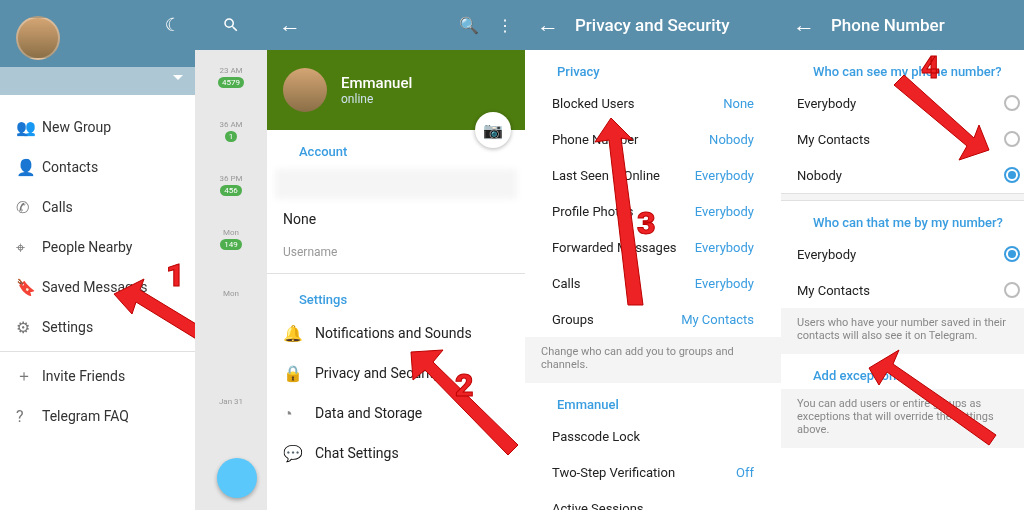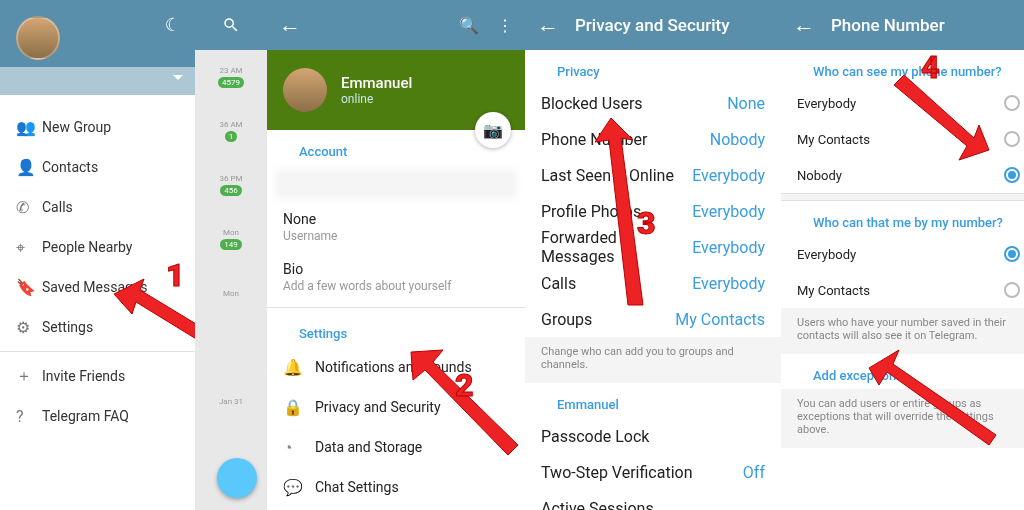--- a/index.html
+++ b/index.html
@@ -34,30 +34,30 @@
 .tg-bar .back{font-size:22px;margin-right:12px;}
 .tg-bar .right{margin-left:auto;display:flex;gap:18px;font-size:16px;}
 .profile-head{height:80px;background:#4d7c0f;display:flex;align-items:center;padding:0 16px;position:relative;}
 .profile-head .avatar2{width:44px;height:44px;border-radius:50%;background:linear-gradient(#d4a574,#8b6f47);margin-right:14px;}
 .profile-head .name{color:#fff;font-weight:500;font-size:15px;}
 .profile-head .status{color:#cfe2ed;font-size:12px;}
 .camfab{position:absolute;right:14px;bottom:-18px;width:36px;height:36px;border-radius:50%;background:#fff;box-shadow:0 1px 4px rgba(0,0,0,.3);display:flex;align-items:center;justify-content:center;color:#888;}
 .section-title{color:#3a9de0;font-size:13px;font-weight:500;padding:14px 32px 6px;}
 .acct-item{padding:8px 16px 10px;}
 .acct-item .val{font-size:14px;color:#222;}
-.acct-item .lbl{font-size:12px;color:#999;margin-top:2px;}
+.acct-item .lbl{font-size:12px;color:#999;margin-top:18px;}
 .blur-box{height:30px;background:#f5f5f5;margin:4px 8px;filter:blur(3px);border-radius:2px;}
 .set-item{display:flex;align-items:center;height:40px;padding:0 16px;font-size:14px;color:#222;}
 .set-item .si-icon{width:32px;color:#888;font-size:16px;}
 
 
 .priv-bar{height:50px;background:#5a8fab;display:flex;align-items:center;padding:0 12px;color:#fff;}
 .priv-bar .back{font-size:22px;margin-right:16px;}
 .priv-bar .title{font-size:17px;font-weight:500;}
-.priv-item{display:flex;align-items:center;justify-content:space-between;height:36px;padding:0 16px;font-size:16px;}
+.priv-item{display:flex;align-items:center;justify-content:space-between;height:36px;padding:0 27px;font-size:13px;}
 .priv-item .k{color:#222;}
 .priv-item .v{color:#3a9de0;}
 .priv-note{font-size:11px;color:#888;padding:8px 16px 12px;background:#f4f4f4;}
 .sect-gap{height:8px;background:#f4f4f4;box-shadow:inset 0 1px 0 #e0e0e0, inset 0 -1px 0 #e0e0e0;}
 
 
 .radio-row{display:flex;align-items:center;justify-content:space-between;height:36px;padding:0 16px;font-size:13px;color:#222;}
 .radio{width:16px;height:16px;border:2px solid #bbb;border-radius:50%;position:relative;}
 .radio.sel{border-color:#3a9de0;}
 .radio.sel::after{content:'';position:absolute;inset:2px;border-radius:50%;background:#3a9de0;}
@@ -168,24 +168,20 @@
       <div class="status">online</div>
     </div>
     <div class="camfab">📷</div>
   </div>
   <div class="section-title">Account</div>
   <div class="blur-box"></div>
   <div class="acct-item">
       <div class="val">None</div>
       <div class="lbl">Username</div>
     </div>
-  <div class="acct-item">
-      <div class="val">Bio</div>
-      <div class="lbl">Add a few words about yourself</div>
-    </div>
   <div class="divider"></div>
   <div class="section-title">Settings</div>
   <div class="set-item">
       <span class="si-icon">🔔</span>
       <span>Notifications and Sounds</span>
     </div>
   <div class="set-item">
       <span class="si-icon">🔒</span>
       <span>Privacy and Security</span>
     </div>

